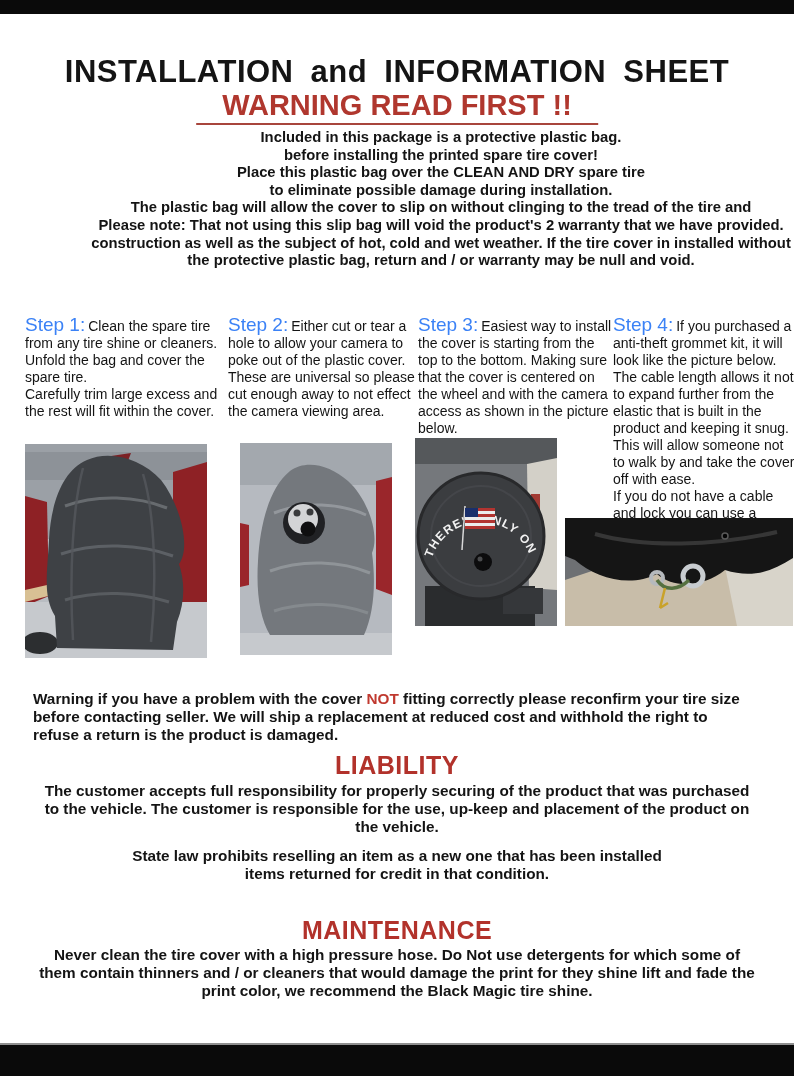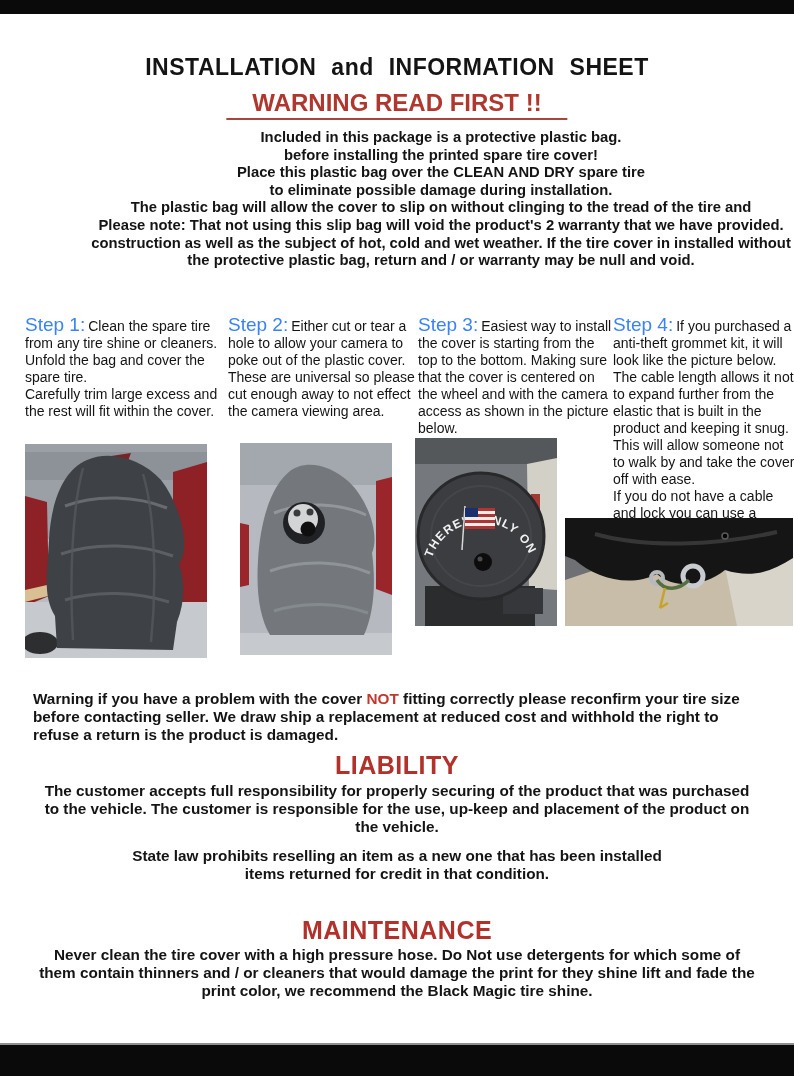--- a/index.html
+++ b/index.html
@@ -4,23 +4,23 @@
 <style>
   html,body{margin:0;padding:0;}
   body{
     width:794px;height:1076px;background:#ffffff;position:relative;overflow:hidden;
     font-family:"Liberation Sans", sans-serif;color:#141414;
   }
   .bar-top{position:absolute;top:0;left:0;width:794px;height:14px;background:#0a0a0a;}
   .bar-bottom{position:absolute;top:1043px;left:0;width:794px;height:33px;background:#0a0a0a;border-top:2px solid #8f8f8f;box-sizing:border-box;}
 
   .title{position:absolute;top:54px;left:0;width:794px;text-align:center;
-    font-size:23px;font-weight:bold;letter-spacing:.5px;word-spacing:8px;}
+    font-size:31px;font-weight:bold;letter-spacing:.5px;word-spacing:8px;}
   .warning-heading{position:absolute;top:89px;left:50%;transform:translateX(-50%);
-    font-size:24px;font-weight:bold;color:#b0372e;white-space:nowrap;
+    font-size:29px;font-weight:bold;color:#b0372e;white-space:nowrap;
     padding:0 26px 1px 26px;border-bottom:2px solid #a8453c;}
 
   .intro{position:absolute;top:129px;left:0;width:794px;text-align:center;
     font-weight:bold;font-size:14.8px;line-height:17.6px;padding-left:44px;}
   .intro div{white-space:nowrap;}
 
   .step{position:absolute;font-size:14px;line-height:17px;}
   .step-label{font-size:19px;color:#3b82f6;margin-right:3px;}
   .step-text{white-space:pre-line;}
   #step1{left:25px;top:316px;width:198px;}
@@ -169,21 +169,21 @@
     <circle cx="160" cy="18" r="3" fill="#050505" stroke="#5a5a5a" stroke-width="1.5"></circle>
     <circle cx="128" cy="58" r="10" fill="none" stroke="#c8ccd0" stroke-width="5"></circle>
     <circle cx="92" cy="60" r="6" fill="none" stroke="#b5b9bd" stroke-width="4"></circle>
     <path d="M92,62 C100,74 114,72 124,62" stroke="#55703f" stroke-width="3.5" fill="none"></path>
     <path d="M100,70 L95,90 M95,90 L103,85" stroke="#c9a22a" stroke-width="2.5" fill="none"></path>
   </svg>
 </figure>
 
 <div class="fit-warning">
   <div><span>Warning if you have a problem with the cover  </span><span class="not">NOT</span><span> fitting correctly please reconfirm your tire size</span></div>
-  <div>before contacting seller. We draw ship a replacement at reduced cost and withhold the right to</div>
+  <div>before contacting seller. We will ship a replacement at reduced cost and withhold the right to</div>
   <div>refuse a return is the product is damaged.</div>
 </div>
 
 <div class="section-heading" id="liability-heading">LIABILITY</div>
 
 <div class="para" id="liability-para">
   <div>The customer accepts full responsibility for properly securing of the product that was purchased</div>
   <div>to the vehicle.  The customer is responsible for the use, up-keep and placement of the product on</div>
   <div>the vehicle.</div>
 </div>

